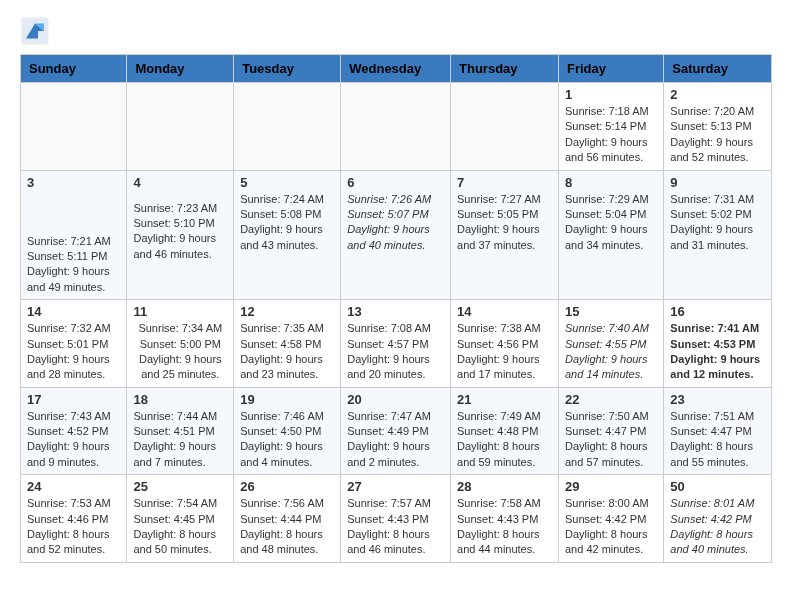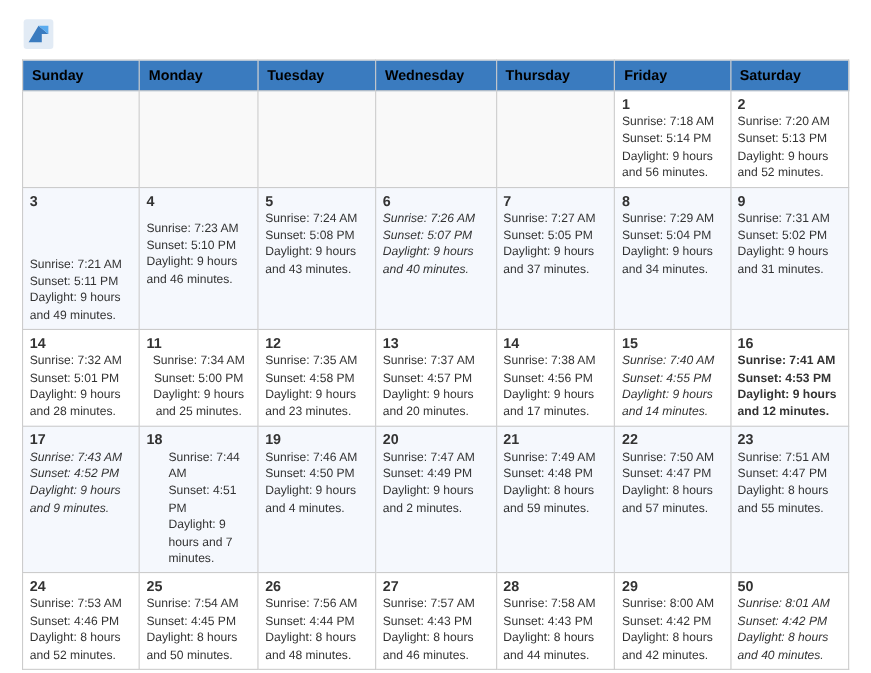--- a/index.html
+++ b/index.html
@@ -133,21 +133,21 @@
 Daylight: 9 hours and 25 minutes.</div>
           </td>
           <td>
             <span class="day-num">12</span>
             <div class="day-info" style="white-space: pre-line;">Sunrise: 7:35 AM
 Sunset: 4:58 PM
 Daylight: 9 hours and 23 minutes.</div>
           </td>
           <td>
             <span class="day-num">13</span>
-            <div class="day-info" style="white-space: pre-line;">Sunrise: 7:37 AM
+            <div class="day-info" style="white-space: pre-line;">Sunrise: 7:08 AM
 Sunset: 4:57 PM
 Daylight: 9 hours and 20 minutes.</div>
           </td>
           <td>
             <span class="day-num">14</span>
             <div class="day-info" style="white-space: pre-line;">Sunrise: 7:38 AM
 Sunset: 4:56 PM
 Daylight: 9 hours and 17 minutes.</div>
           </td>
           <td>
@@ -159,27 +159,27 @@
           <td>
             <span class="day-num">16</span>
             <div class="day-info" style="white-space: pre-line; font-weight: bold;">Sunrise: 7:41 AM
 Sunset: 4:53 PM
 Daylight: 9 hours and 12 minutes.</div>
           </td>
         </tr>
         <tr>
           <td>
             <span class="day-num">17</span>
-            <div class="day-info" style="white-space: pre-line; font-style: italic;">Sunrise: 7:43 AM
+            <div class="day-info" style="white-space: pre-line;">Sunrise: 7:43 AM
 Sunset: 4:52 PM
 Daylight: 9 hours and 9 minutes.</div>
           </td>
           <td>
             <span class="day-num">18</span>
-            <div class="day-info" style="white-space: pre-line; margin-left: 20px;">Sunrise: 7:44 AM
+            <div class="day-info" style="white-space: pre-line;">Sunrise: 7:44 AM
 Sunset: 4:51 PM
 Daylight: 9 hours and 7 minutes.</div>
           </td>
           <td>
             <span class="day-num">19</span>
             <div class="day-info" style="white-space: pre-line;">Sunrise: 7:46 AM
 Sunset: 4:50 PM
 Daylight: 9 hours and 4 minutes.</div>
           </td>
           <td>

